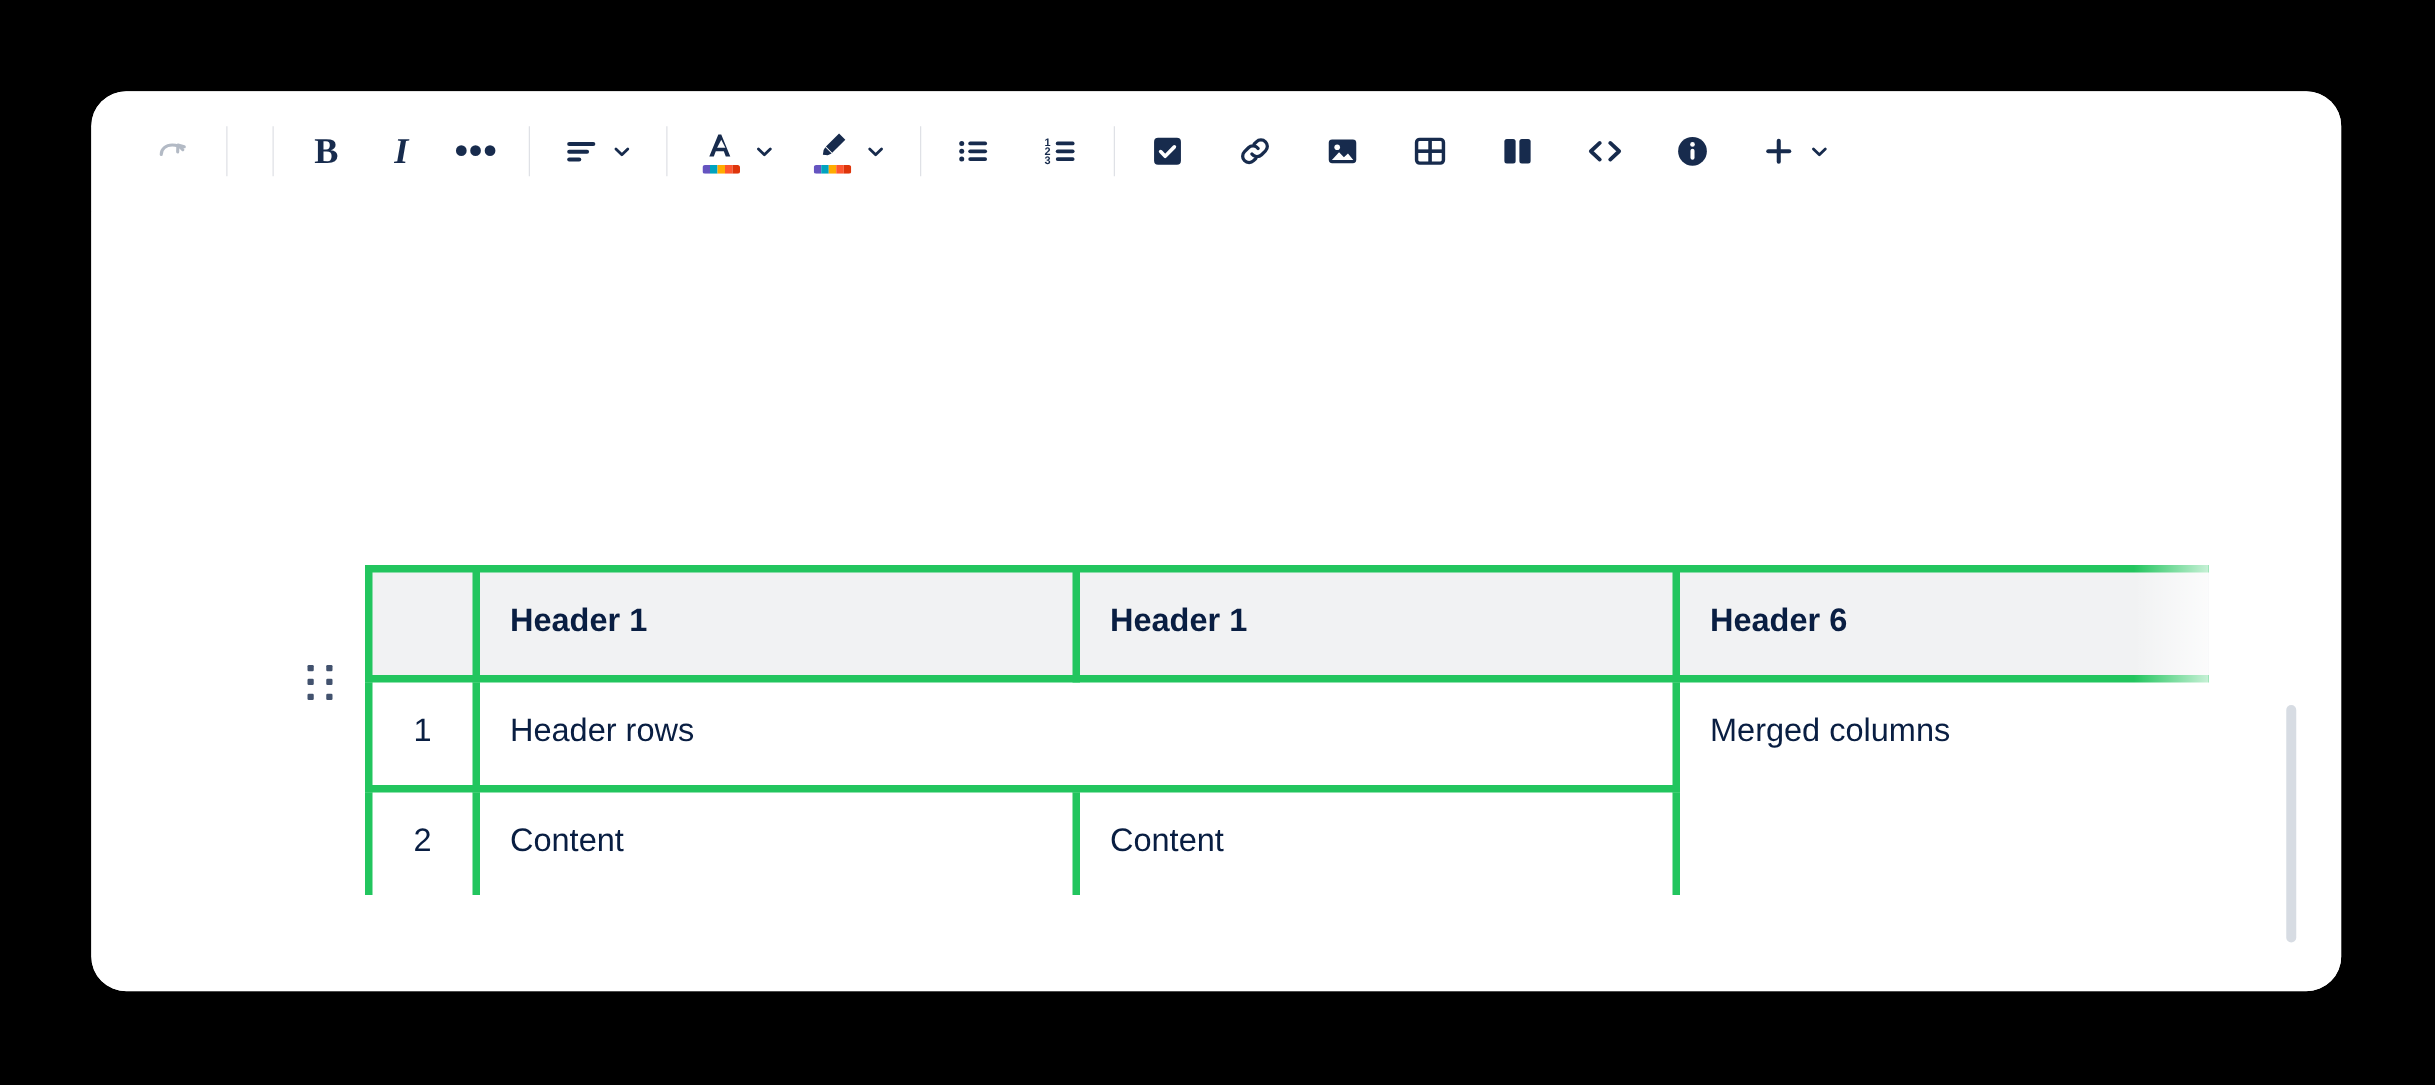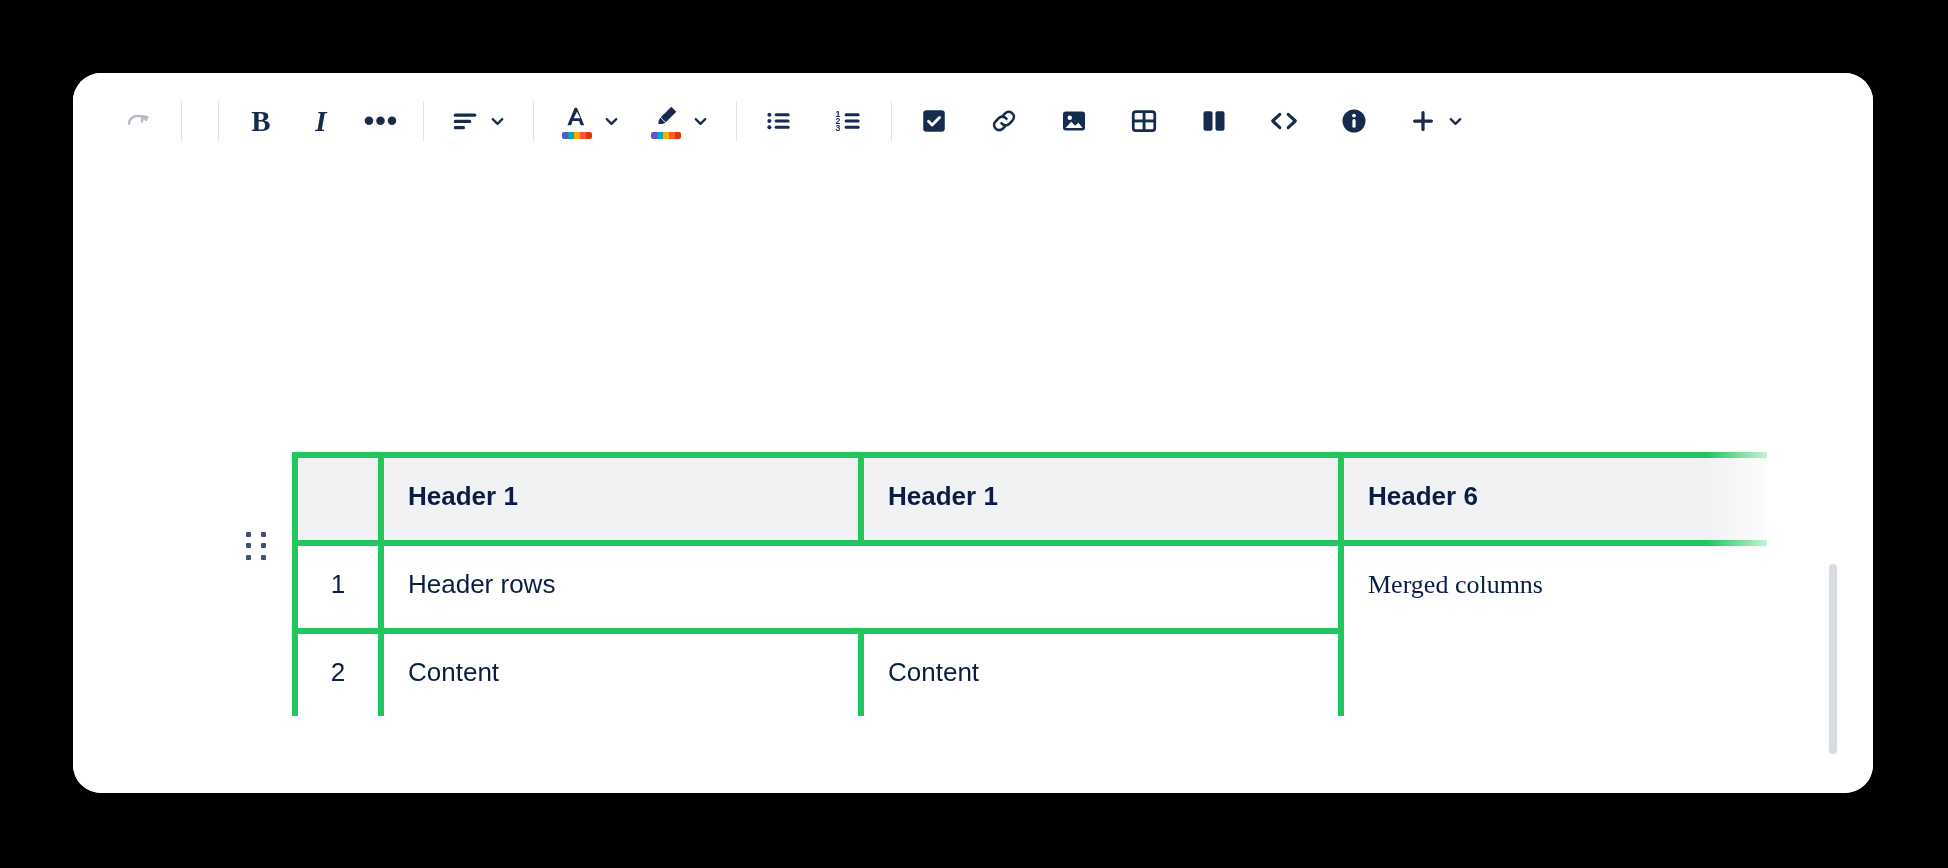--- a/index.html
+++ b/index.html
@@ -219,21 +219,21 @@
   td.rownum {
     background: #eef0f1;
     color: #5e6c84;
     font-size: 26px;
     text-align: center;
     padding: 22px 0;
     font-weight: 400;
   }
 
   td.cell-merged-rows { background: #e8f5fc; }
-  td.cell-merged-cols { background: #ffeae9; font-family: Liberation Serif, serif; }
+  td.cell-merged-cols { background: #ffeae9; }
 
   .row-1 td { height: 88px; }
   .row-2 td { height: 88px; }
 
   
   .overflow-fade {
     position: absolute;
     right: 0;
     top: 0;
     width: 60px;

